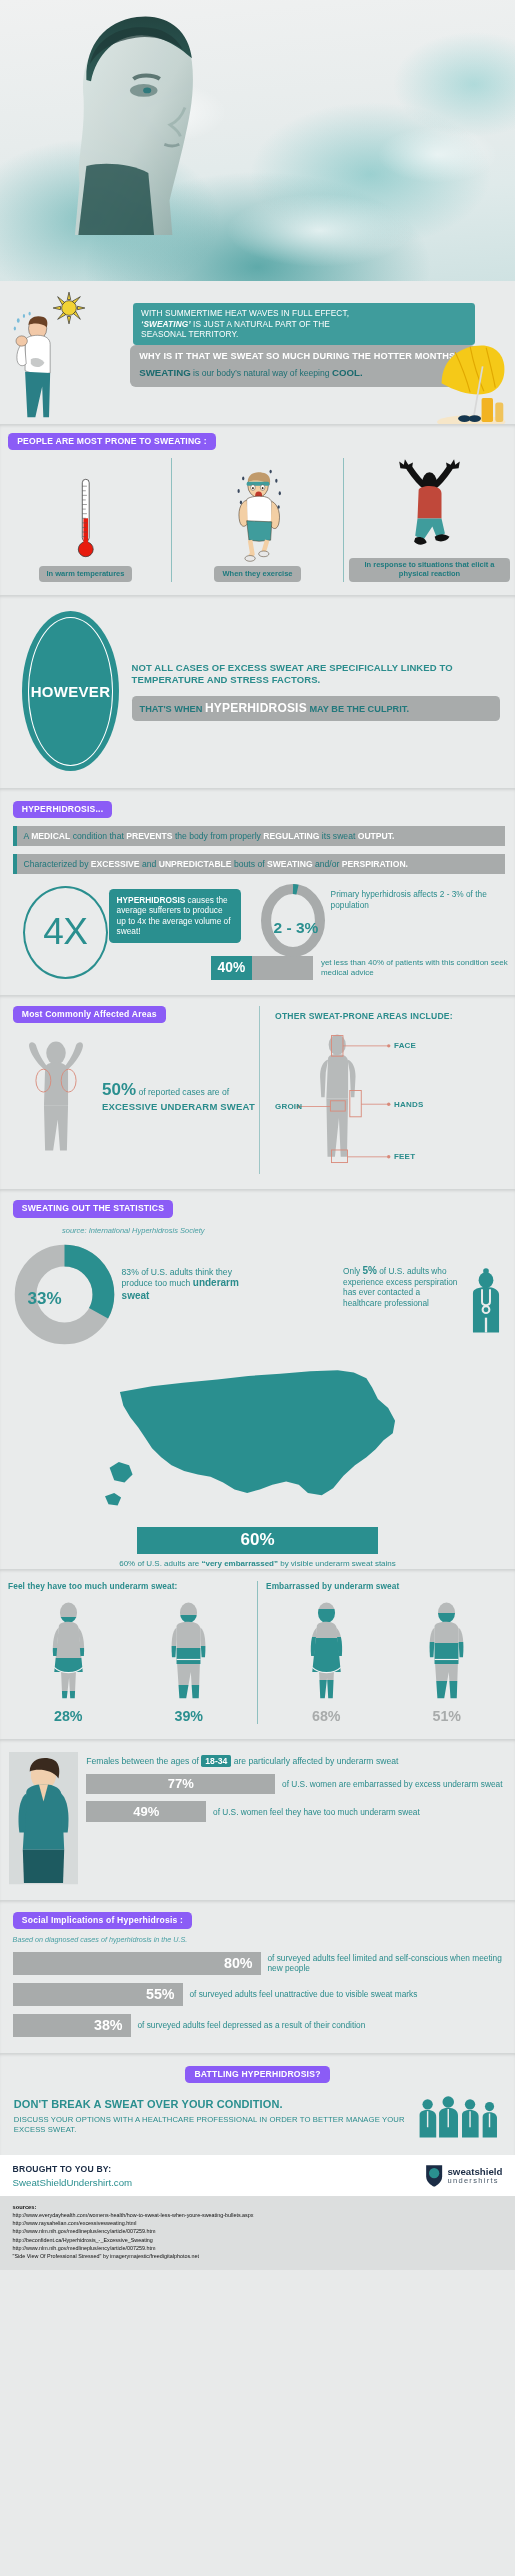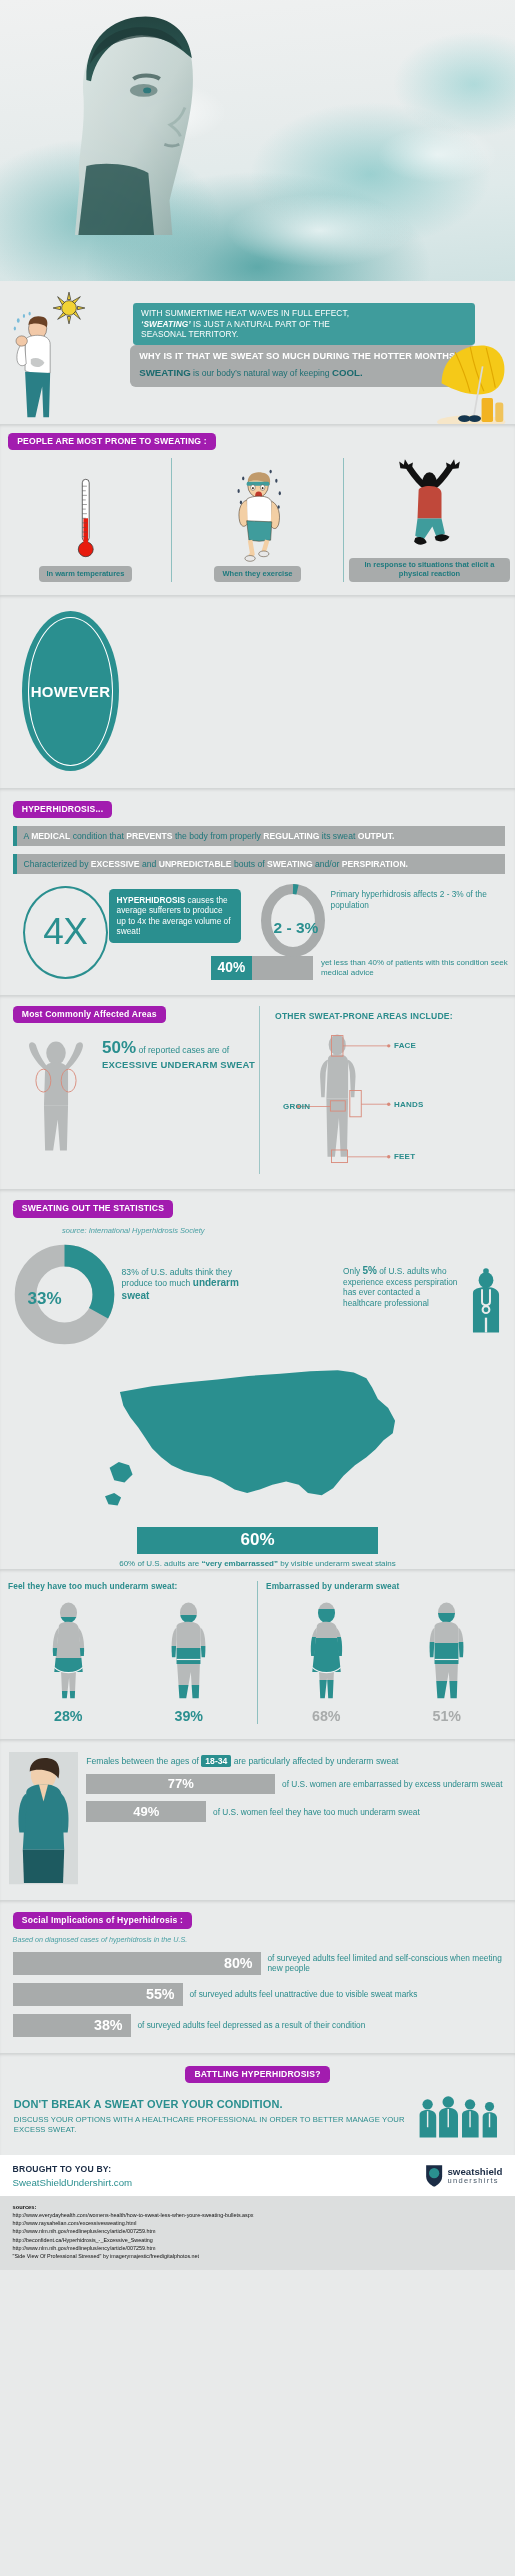--- a/index.html
+++ b/index.html
@@ -60,21 +60,21 @@
   .tl1 { font-size: 19.5px; }
   .tl2 { font-size: 19.5px; }
   .tl3 { font-size: 19.5px; }
   .tl4 { font-size: 31px; padding: 2.3px 8px 4.6px 8px; margin-top: 3.4px; }
 
   
   .band { background: #e9ebeb; position: relative; }
   .band.sep { border-top: 0.6px solid #d3d6d6; box-shadow: inset 0 1.7px 3.4px -1.7px rgba(0,0,0,.18); }
   .pill {
     display: inline-block;
-    background: #a21caf;
+    background: #8b5cf6;
     color: #fff;
     font-weight: bold;
     font-size: 8.6px;
     padding: 4px 9.2px 4.6px;
     border-radius: 4.6px;
     letter-spacing: 0.2px;
     line-height: 1;
   }
 
   
@@ -179,21 +179,21 @@
     font-size: 13.8px; font-weight: bold;
     display: flex; align-items: center; justify-content: center;
   }
   .bar40 .rest { flex: 1; background: #a8abab; }
   .bar40-note { margin-left: 8px; font-size: 8px; line-height: 1.22; color: #2a8c8c; }
 
   
   .sec5 { padding: 10.3px 0 15px; display: flex; }
   .sec5-left { width: 259px; flex: none; padding-left: 12.6px; }
   .sec5-right { flex: 1; border-left: 0.6px solid #9ec6c6; padding-left: 15px; position: relative; }
-  .underarm-row { display: flex; align-items: flex-start; margin-top: 15px; }
+  .underarm-row { display: flex; align-items: center; margin-top: 15px; }
   .underarm-text { margin-left: 3.4px; }
   .underarm-text .big { font-size: 17px; color: #2a8f8f; font-weight: bold; }
   .underarm-text .small { font-size: 8.6px; color: #2a8c8c; }
   .underarm-text .cap { font-size: 9.5px; color: #2a8c8c; font-weight: bold; letter-spacing: 0.2px; margin-top: 1.1px; }
   .other-head { font-size: 8.6px; font-weight: bold; letter-spacing: 0.2px; color: #2a8c8c; margin-top: 4.6px; }
   .bodymap { position: relative; margin-top: 10.3px; height: 143px; }
   .bm-label { position: absolute; font-size: 8px; font-weight: bold; color: #2a8c8c; letter-spacing: 0.2px; }
 
   
   .sec6 { padding: 10.3px 0 0; }
@@ -438,20 +438,24 @@
         <div class="prone-label">In response to situations that elicit a physical reaction</div>
       </div>
 
     </div>
   </div>
 
   <div class="band sep sec3">
     <div class="however-oval">
       <span>HOWEVER</span>
     </div>
+    <div class="however-text">
+      <div class="lead">NOT ALL CASES OF EXCESS SWEAT ARE SPECIFICALLY LINKED TO TEMPERATURE AND STRESS FACTORS.</div>
+      <div class="culprit"><span>THAT'S WHEN </span><b>HYPERHIDROSIS</b><span> MAY BE THE CULPRIT.</span></div>
+    </div>
   </div>
 
   <div class="band sep sec4">
     <div class="pill">HYPERHIDROSIS...</div>
 
     <div class="defrow" id="defrow1"><span>A </span><b>MEDICAL</b><span> condition that </span><b>PREVENTS</b><span> the body from properly </span><b>REGULATING</b><span> its sweat </span><b>OUTPUT.</b></div>
     <div class="defrow" id="defrow2"><span>Characterized by </span><b>EXCESSIVE</b><span> and </span><b>UNPREDICTABLE</b><span> bouts of </span><b>SWEATING</b><span> and/or </span><b>PERSPIRATION.</b></div>
 
     <div class="statrow">
       <div class="fourx-wrap">
@@ -516,21 +520,21 @@
           <line x1="150" y1="128" x2="196" y2="128" stroke="#d98a7a" stroke-width="1.4"></line>
             <circle cx="198" cy="128" r="3" fill="#d98a7a"></circle>
           <line x1="126" y1="220" x2="196" y2="220" stroke="#d98a7a" stroke-width="1.4"></line>
             <circle cx="198" cy="220" r="3" fill="#d98a7a"></circle>
           <line x1="96" y1="132" x2="42" y2="132" stroke="#d98a7a" stroke-width="1.4"></line>
             <circle cx="40" cy="132" r="3" fill="#d98a7a"></circle>
         </svg>
         <div class="bm-label" style="left:119px; top:10.3px;">FACE</div>
         <div class="bm-label" style="left:119px; top:69px;">HANDS</div>
         <div class="bm-label" style="left:119px; top:121px;">FEET</div>
-        <div class="bm-label" style="left:8px; top:71px;">GROIN</div>
+        <div class="bm-label" style="left:0px; top:71px;">GROIN</div>
       </div>
     </div>
   </div>
 
   <div class="band sep sec6">
     <div class="pill">SWEATING OUT THE STATISTICS</div>
     <div class="source">source: International Hyperhidrosis Society</div>
 
     <div class="stat-top">
       <div class="donut33-wrap">

